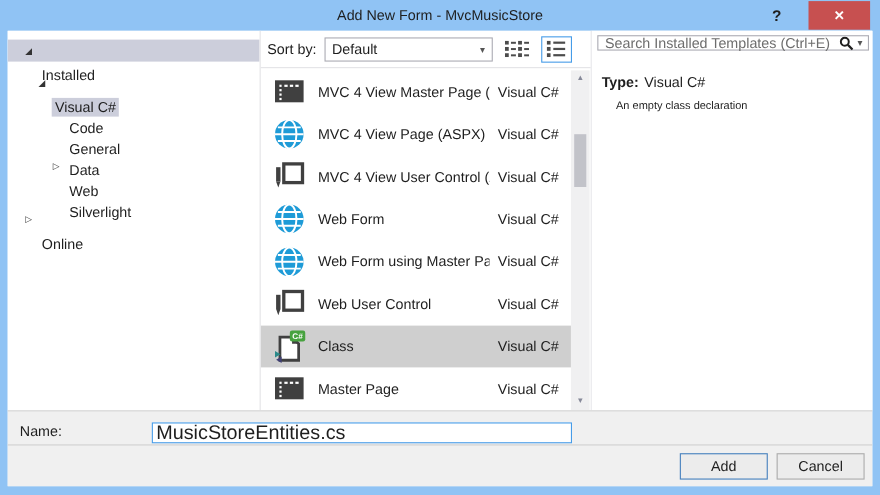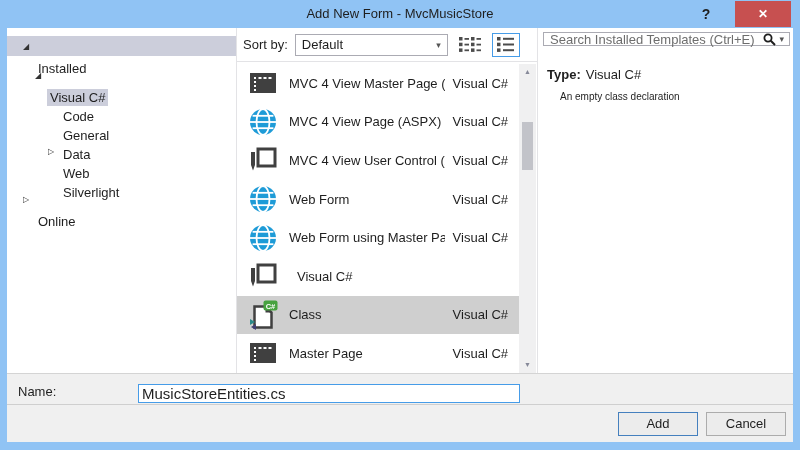--- a/index.html
+++ b/index.html
@@ -60,21 +60,21 @@
   .search-box input::placeholder{color:var(--muted,#6D6D6D);opacity:1;}
   .search-icon-wrap{display:flex;align-items:center;padding-right:5px;flex:none;}
   .search-dd-arrow{font-size:9px;color:#555;margin-left:3px;}
   .type-line{position:absolute;left:9px;top:39px;font-size:13px;color:var(--text,#1E1E1E);}
   .type-line b{margin-right:5px;text-align:right;}
   .desc{position:absolute;left:22px;top:63px;font-size:10px;color:var(--text,#1E1E1E);}
 
   
   .footer{position:absolute;left:0;right:0;bottom:0;height:69px;background:var(--footer-bg,#F0F0F0);border-top:1px solid #D4D4D4;box-sizing:border-box;}
   .name-label{position:absolute;left:11px;top:10px;font-size:13px;color:var(--text,#1E1E1E);}
-  .name-input{position:absolute;left:131px;top:10px;width:374px;height:15px;border:1px solid var(--accent,#469CE8);font-family:"Liberation Sans",sans-serif;font-size:15px;padding:1px 3px;color:var(--text,#1E1E1E);outline:none;}
+  .name-input{position:absolute;left:131px;top:10px;width:374px;height:15px;border:1px solid var(--accent,#469CE8);font-family:"Liberation Sans",sans-serif;font-size:18px;padding:1px 3px;color:var(--text,#1E1E1E);outline:none;}
   .footer-sep{position:absolute;left:0;right:0;top:30px;height:1px;background:var(--footer-line,#CFCFCF);}
   .button-row{position:absolute;left:0;right:0;top:31px;bottom:0;display:flex;justify-content:flex-end;align-items:center;gap:8px;padding-right:7px;}
   .btn{width:80px;height:24px;font-family:"Liberation Sans",sans-serif;font-size:13px;color:var(--text,#1E1E1E);background:#ECECEC;display:flex;align-items:center;justify-content:center;box-sizing:border-box;}
   .btn-add{border:1px solid var(--add-border,#4580BE);}
   .btn-cancel{border:1px solid #ACACAC;}
 </style>
 </head>
 <body>
 
 <div class="dialog">
@@ -245,20 +245,21 @@
     <span class="li-type">Visual C#</span>
   </div>
             <div class="list-row">
     <span class="li-icon">
                 <svg width="32" height="32" viewBox="0 0 32 32">
     <rect x="11" y="5" width="17" height="17" fill="#FFFFFF" stroke="#404040" stroke-width="3"></rect>
     <rect x="4" y="8" width="4" height="13" fill="#404040"></rect>
     <polygon points="4,21 8,21 6,26.5" fill="#404040"></polygon>
   </svg>
               </span>
+    <span class="li-name">Web User Control</span>
     <span class="li-type">Visual C#</span>
   </div>
             <div class="list-row selected">
     <span class="li-icon">
                 <svg width="32" height="32" viewBox="0 0 32 32">
     <path d="M7.5 7.5 h11 l6 6 v15 h-17 z" fill="#FFFFFF" stroke="#404040" stroke-width="2.5"></path>
     <path d="M18.5 7.5 l6 6 h-6 z" fill="#404040"></path>
     <rect x="16.5" y="1.5" width="14" height="10" rx="2" fill="#47A23F"></rect>
     <text x="23.5" y="9.6" font-size="7.5" font-weight="bold" fill="#FFFFFF" text-anchor="middle" font-family="Liberation Sans, sans-serif">C#</text>
     <polygon points="3,20 8,23 3,26" fill="#2B8A8A"></polygon>

